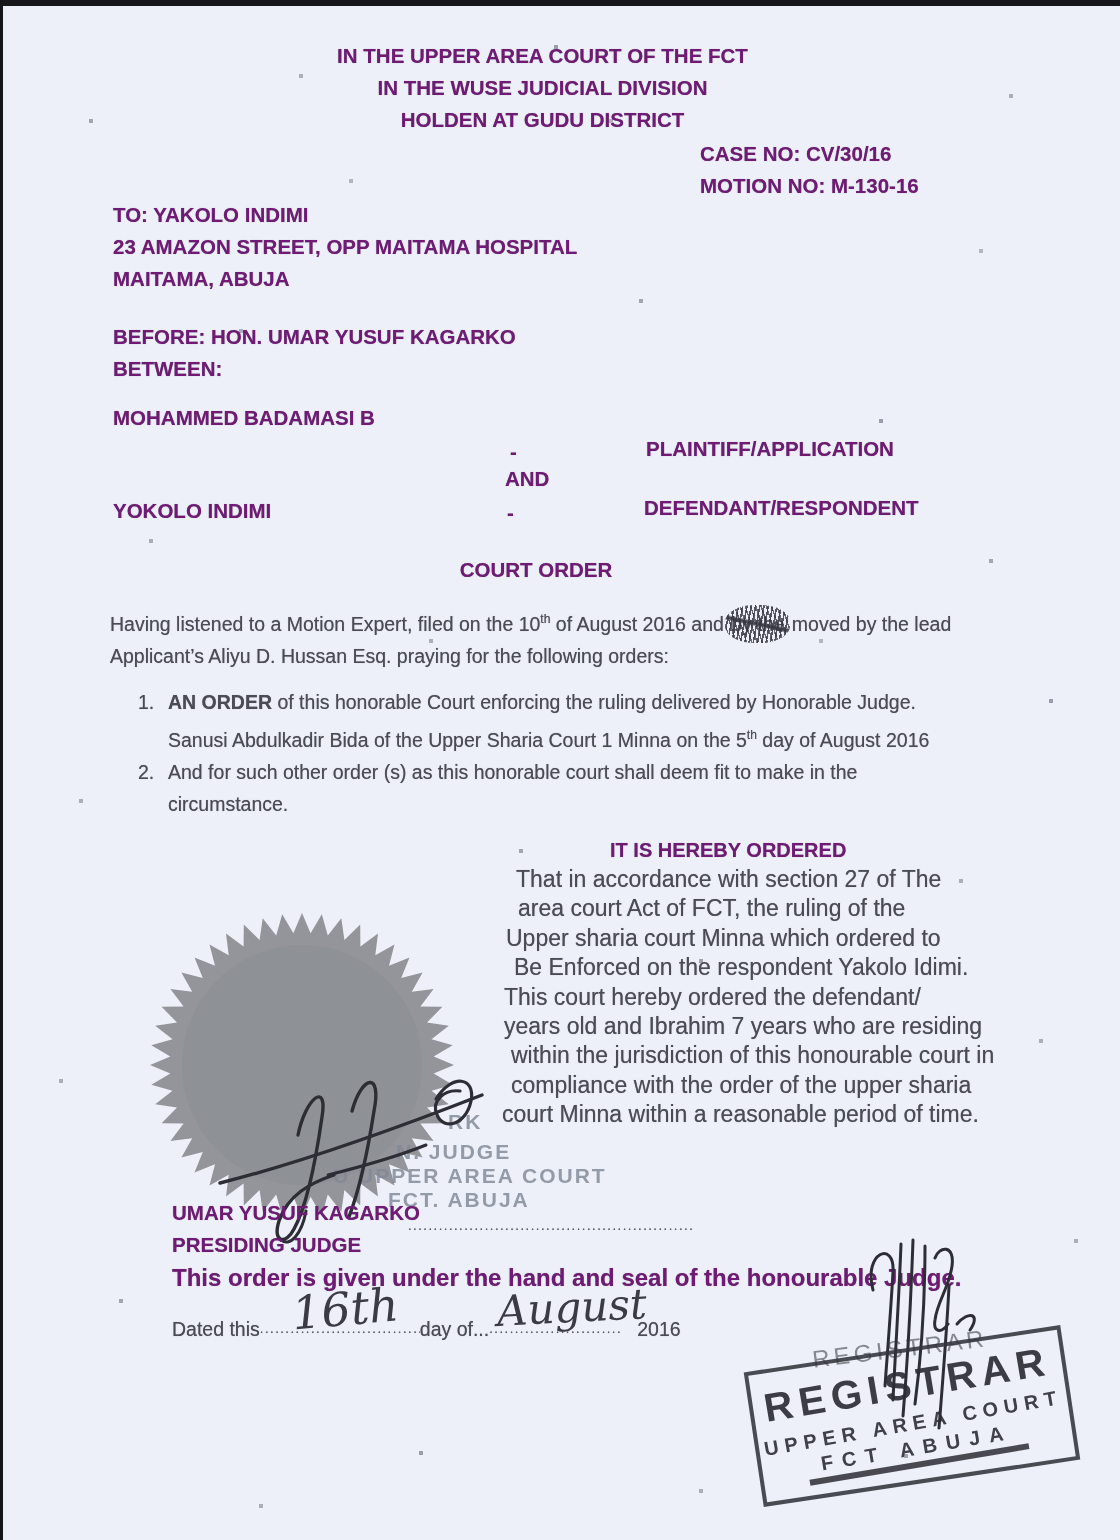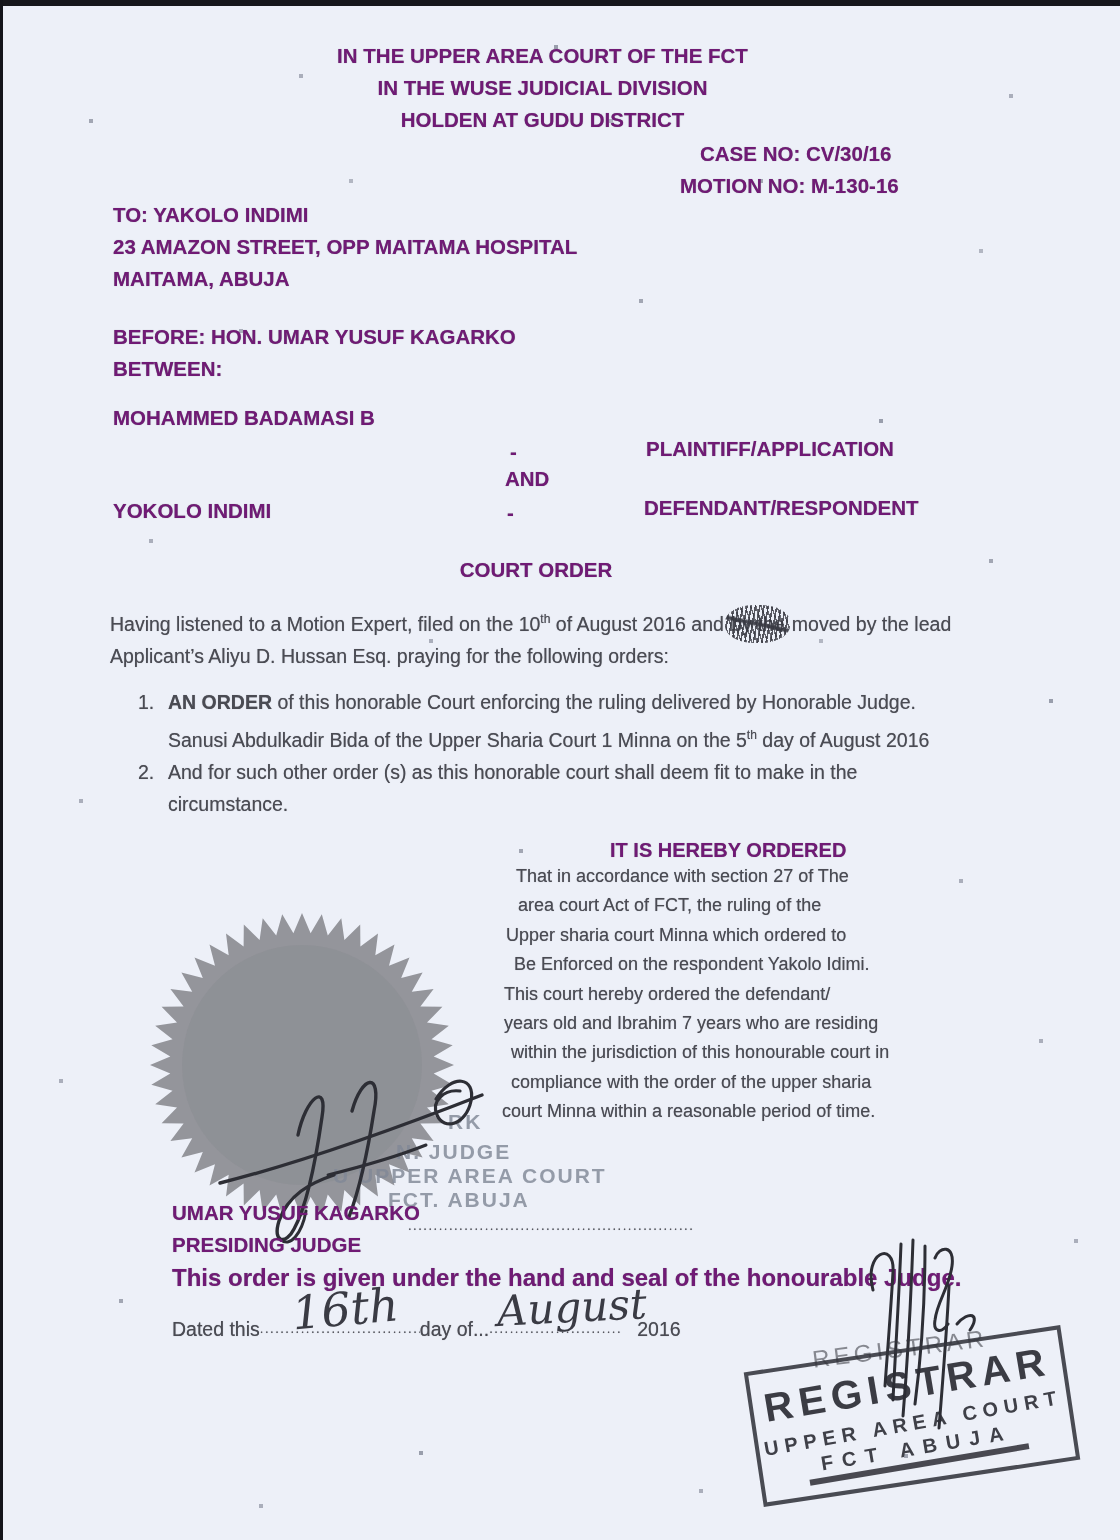--- a/index.html
+++ b/index.html
@@ -32,21 +32,21 @@
     content:""; position:absolute; inset:-3px -4px;
     background:
       repeating-linear-gradient(100deg, rgba(56,57,66,0.85) 0 1.6px, transparent 1.6px 4.2px),
       repeating-linear-gradient(72deg, rgba(56,57,66,0.75) 0 1.4px, transparent 1.4px 5px),
       linear-gradient(12deg, transparent 44%, rgba(56,57,66,0.9) 48%, rgba(56,57,66,0.9) 52%, transparent 56%);
     border-radius:45%;
   }
 
   
   .ordered-col { position:absolute; left:502px; top:866px; }
-  .ordered-col div { height:29.4px; font-size:18px; color:#4a4b53; white-space:nowrap; text-shadow:0 0 0.7px rgba(62,63,72,0.6); }
+  .ordered-col div { height:29.4px; font-size:23px; color:#4a4b53; white-space:nowrap; text-shadow:0 0 0.7px rgba(62,63,72,0.6); }
   .ordered-col div:nth-child(1){ padding-left:14px; }
   .ordered-col div:nth-child(2){ padding-left:16px; }
   .ordered-col div:nth-child(3){ padding-left:4px; }
   .ordered-col div:nth-child(4){ padding-left:12px; }
   .ordered-col div:nth-child(5){ padding-left:2px; }
   .ordered-col div:nth-child(6){ padding-left:2px; }
   .ordered-col div:nth-child(7){ padding-left:9px; }
   .ordered-col div:nth-child(8){ padding-left:9px; }
   .ordered-col div:nth-child(9){ padding-left:0; }
   .ordered-col div:nth-child(10){ padding-left:3px; }
@@ -99,21 +99,21 @@
 
 <div id="page">
   <div class="edge-top"></div>
   <div class="edge-left"></div>
   <div class="speckles"></div>
 
   <div class="txt b sz center" style="top:44px;">IN THE UPPER AREA COURT OF THE FCT</div>
   <div class="txt b sz center" style="top:76px;">IN THE WUSE JUDICIAL DIVISION</div>
   <div class="txt b sz center" style="top:108px;">HOLDEN AT GUDU DISTRICT</div>
   <div class="txt b sz" style="left:700px; top:142px;">CASE NO: CV/30/16</div>
-  <div class="txt b sz" style="left:680px; top:174px;">MOTION NO: M-130-16</div>
+  <div class="txt b sz" style="left:700px; top:174px;">MOTION NO: M-130-16</div>
 
   <div class="txt b sz" style="left:113px; top:203px;">TO: YAKOLO INDIMI</div>
   <div class="txt b sz" style="left:113px; top:235px;">23 AMAZON STREET, OPP MAITAMA HOSPITAL</div>
   <div class="txt b sz" style="left:113px; top:267px;">MAITAMA, ABUJA</div>
 
   <div class="txt b sz" style="left:113px; top:325px;">BEFORE: HON. UMAR YUSUF KAGARKO</div>
   <div class="txt b sz" style="left:113px; top:357px;">BETWEEN:</div>
 
   <div class="txt b sz" style="left:113px; top:406px;">MOHAMMED BADAMASI B</div>
   <div class="txt b sz" style="left:510px; top:440px;">-</div>

